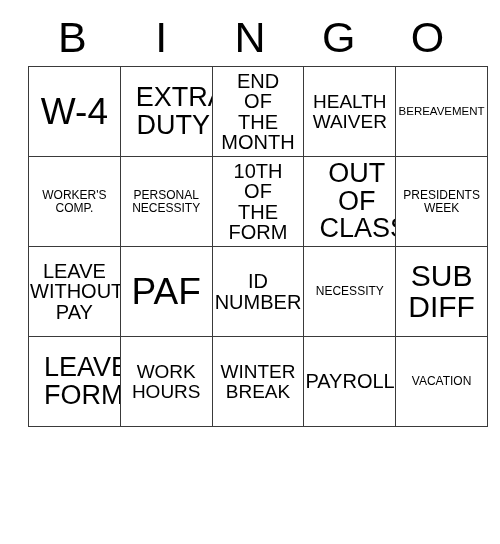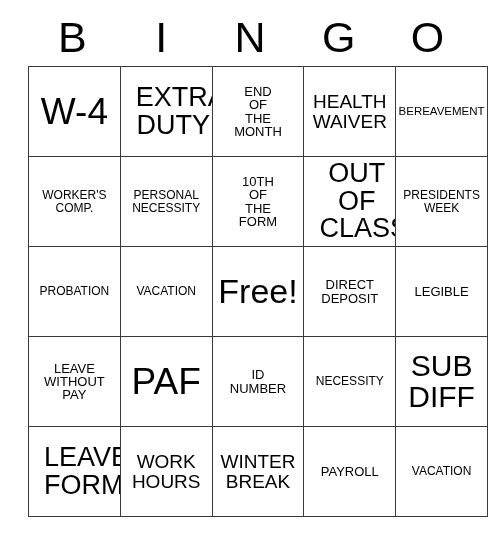--- a/index.html
+++ b/index.html
@@ -59,21 +59,21 @@
     line-height: 1.02;
     white-space: pre-line;
     font-weight: 400;
   }
 
   
   .fs-xxl { font-size: 37px; }
   .fs-xl  { font-size: 30px; }
   .fs-lg  { font-size: 27px; padding-left: 14px; }
   .fs-md  { font-size: 19px; }
-  .fs-sm  { font-size: 13px; }
+  .fs-sm  { font-size: 20px; }
   .fs-xs  { font-size: 12px; }
   .fs-xxs { font-size: 11.5px; }
   .fs-free { font-size: 34px; }
 </style>
 </head>
 <body>
 
 <div class="card">
 
   <div class="header">
@@ -128,38 +128,20 @@
 OF
 CLASS</span>
           </td>
           <td>
             <span class="cell-text fs-xs">PRESIDENTS
 WEEK</span>
           </td>
         </tr>
         <tr>
           <td>
-            <span class="cell-text fs-xs">PROBATION</span>
-          </td>
-          <td>
-            <span class="cell-text fs-xs">VACATION</span>
-          </td>
-          <td>
-            <span class="cell-text fs-free">Free!</span>
-          </td>
-          <td>
-            <span class="cell-text fs-sm">DIRECT
-DEPOSIT</span>
-          </td>
-          <td>
-            <span class="cell-text fs-sm">LEGIBLE</span>
-          </td>
-        </tr>
-        <tr>
-          <td>
             <span class="cell-text fs-sm">LEAVE
 WITHOUT
 PAY</span>
           </td>
           <td>
             <span class="cell-text fs-xxl">PAF</span>
           </td>
           <td>
             <span class="cell-text fs-sm">ID
 NUMBER</span>

